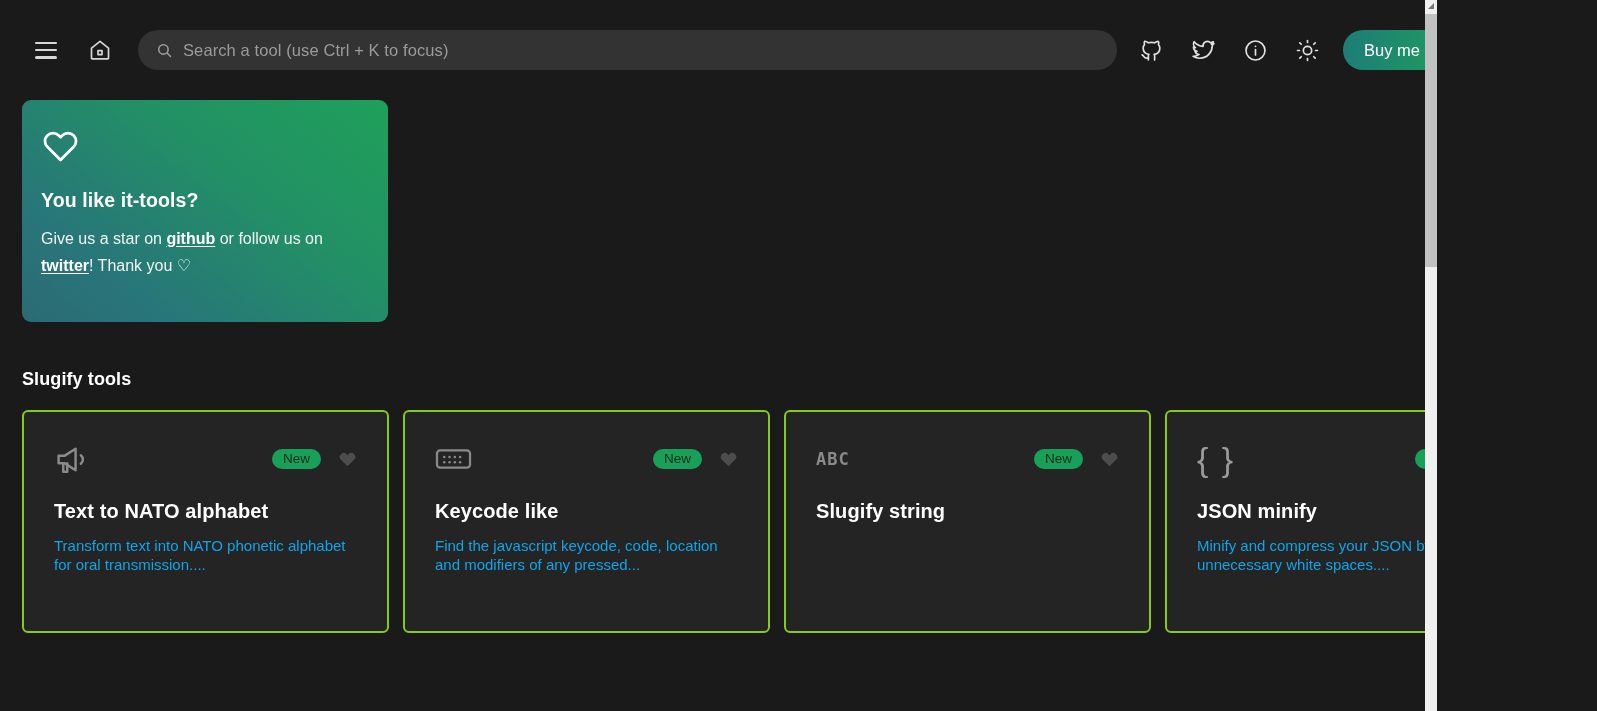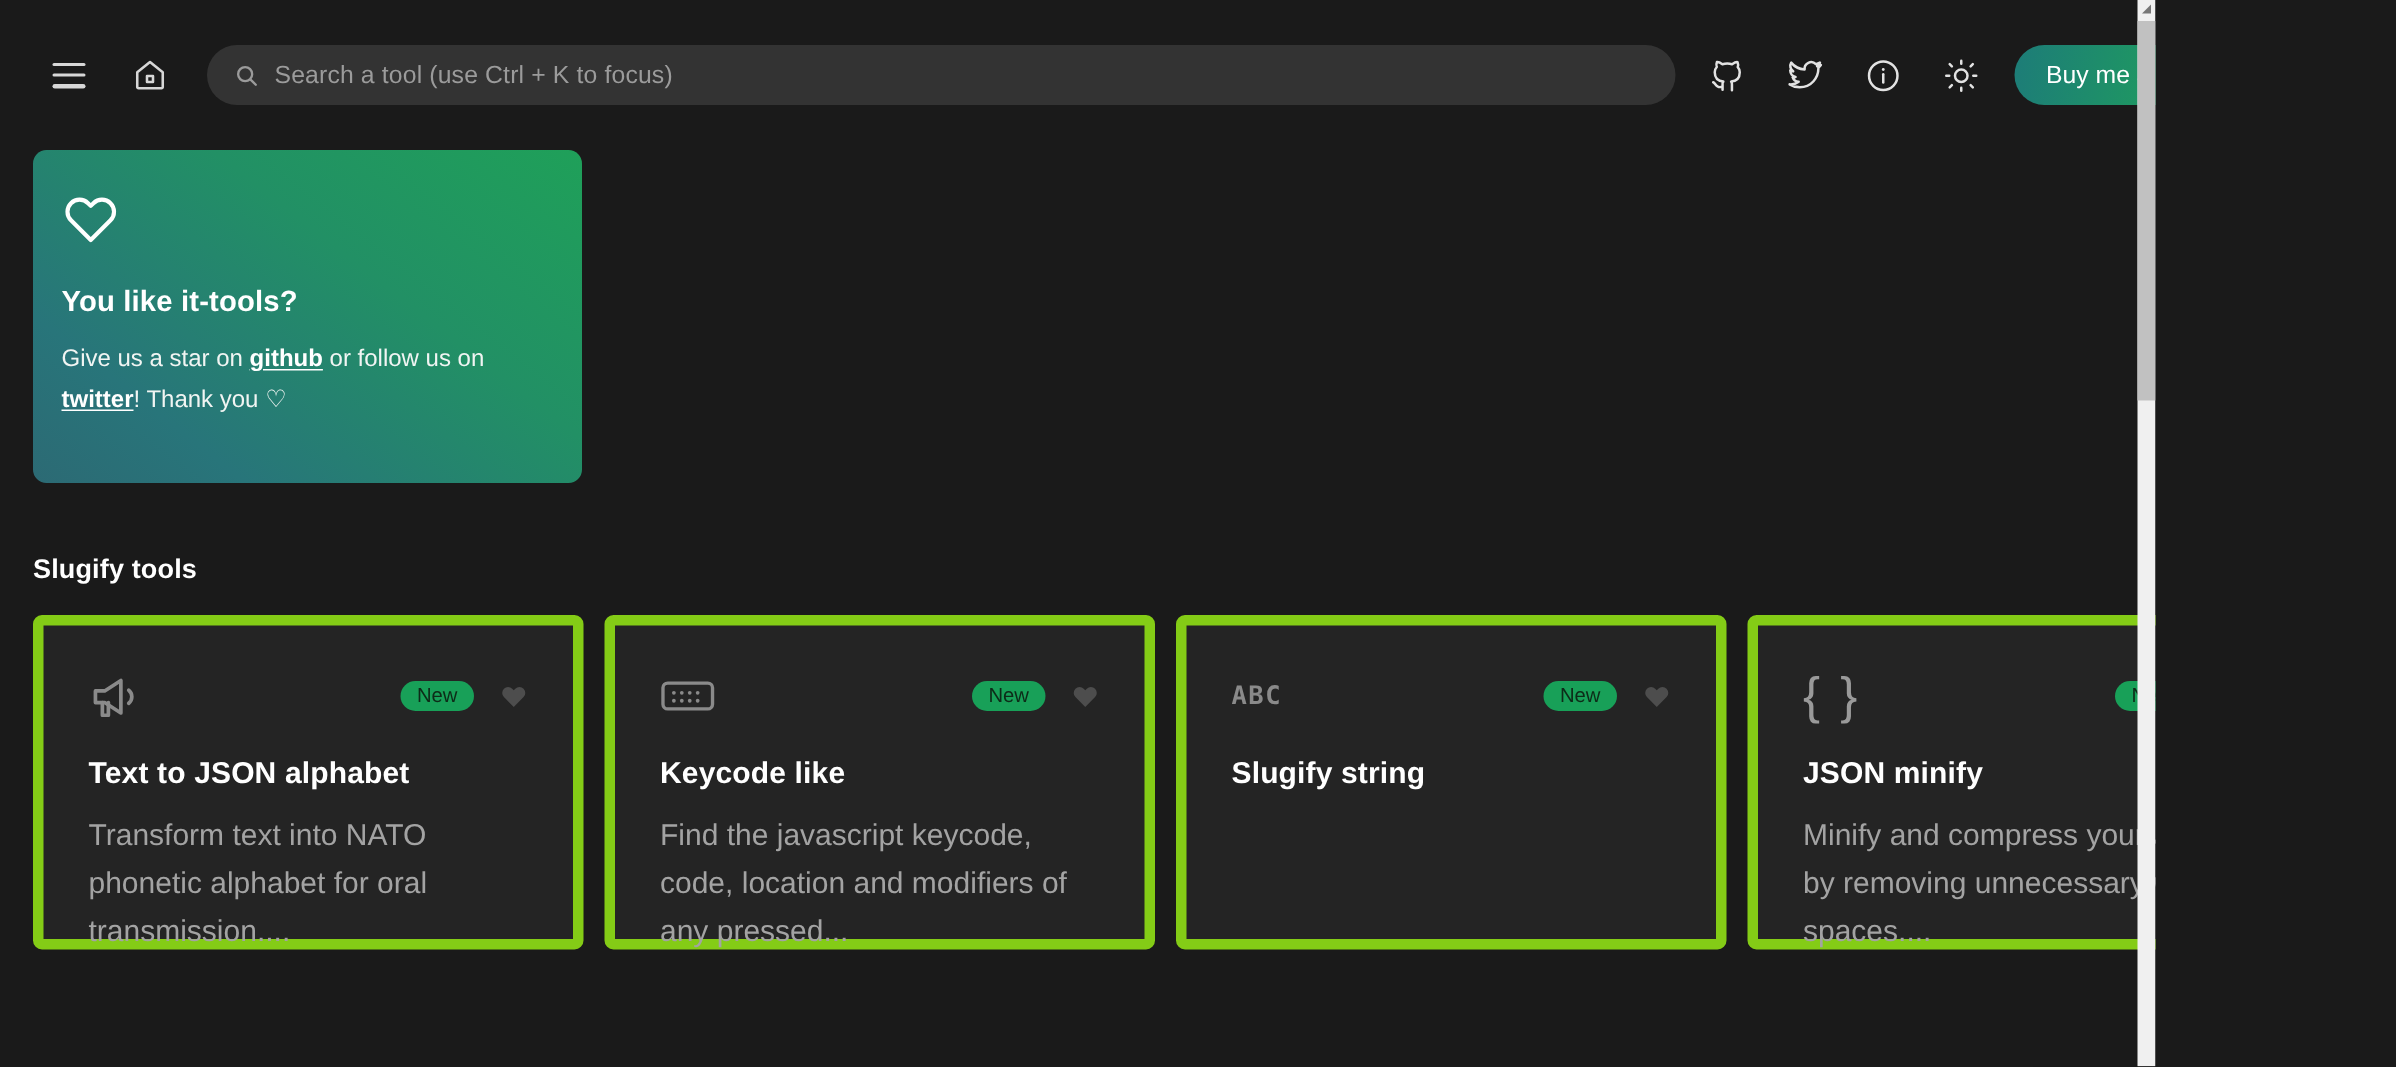--- a/index.html
+++ b/index.html
@@ -130,21 +130,21 @@
     letter-spacing: .1px;
   }
 
   .cards-row { display: flex; gap: 14px; }
 
   .tool-card {
     width: 367px;
     height: 223px;
     flex: 0 0 auto;
     background: #242424;
-    border: 7px solid #84cc16;
+    border: 2px solid #84cc16;
     border-radius: 6px;
     padding: 28px 30px 0 30px;
     position: relative;
   }
   .card-top {
     display: flex;
     align-items: center;
     justify-content: space-between;
     height: 38px;
     margin-bottom: 22px;
@@ -176,23 +176,23 @@
   }
   .heart-fav { color: #4d4d4d; display: flex; }
   .card-title {
     font-size: 20px;
     font-weight: bold;
     color: #ffffff;
     margin-bottom: 13px;
     letter-spacing: .1px;
   }
   .card-desc {
-    font-size: 20px;
-    line-height: 32px;
-    color: #a3a3a3;
+    font-size: 15px;
+    line-height: 19px;
+    color: #0ea5e9;
   }
 
   
   .scrollbar {
     position: absolute;
     top: 0; right: 0;
     width: 12px;
     height: 711px;
     background: #f0f0f0;
   }
@@ -318,21 +318,21 @@
             </span>
             <span class="card-top-right">
               <span class="badge-new">New</span>
               <span class="heart-fav">
                 <svg width="19" height="19" viewBox="0 0 24 24" fill="currentColor">
                   <path d="M12 20.6 3.7 12.3a4.95 4.95 0 0 1 7-7l1.3 1.3 1.3-1.3a4.95 4.95 0 0 1 7 7z"></path>
                 </svg>
               </span>
             </span>
           </div>
-          <div class="card-title">Text to JSON alphabet</div>
+          <div class="card-title">Text to NATO alphabet</div>
           <div class="card-desc">Transform text into NATO phonetic alphabet for oral transmission....</div>
         </div>
 
         <div class="tool-card">
           <div class="card-top">
             <span class="card-icon">
               <svg width="37" height="30" viewBox="0 0 28 20" fill="none" stroke="#8a8a8a" stroke-width="1.7" stroke-linecap="round" stroke-linejoin="round">
                 <rect x="1.5" y="3.5" width="25" height="13" rx="2.4"></rect>
                 <circle cx="7" cy="8.4" r=".95" fill="#8a8a8a" stroke="none"></circle>
                 <circle cx="11" cy="8.4" r=".95" fill="#8a8a8a" stroke="none"></circle>

